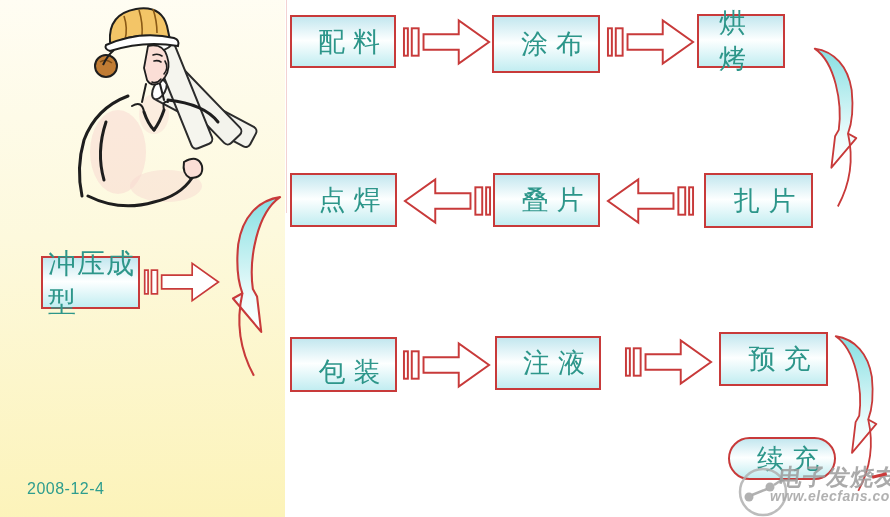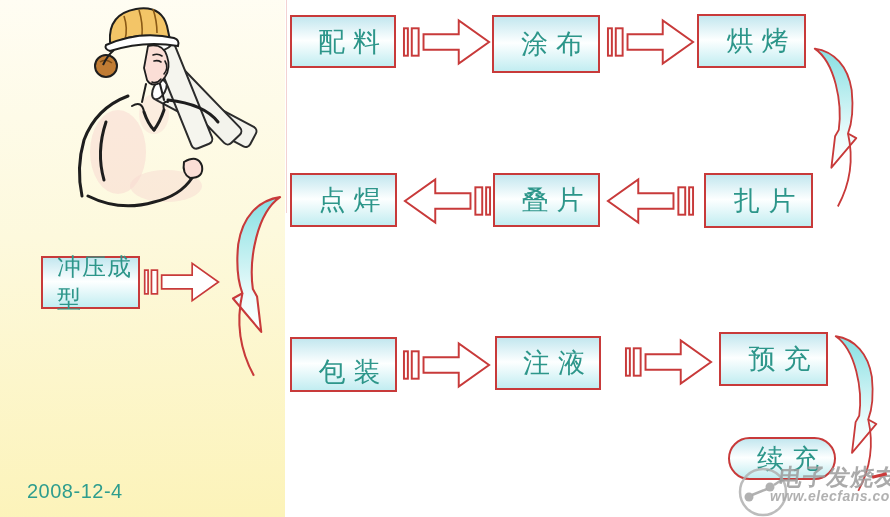--- a/index.html
+++ b/index.html
@@ -17,27 +17,27 @@
     background:#f3d2d2;
   }
   .box{
     position:absolute;box-sizing:border-box;
     border:2px solid #c83a3a;
     background:linear-gradient(180deg,#c3e7ef 0%,#fdffff 48%,#c2edf1 100%);
     display:flex;align-items:center;justify-content:center;
     color:#2d968a;font-family:"DejaVu Serif",serif;
     font-size:27px;letter-spacing:8px;padding-left:20px;
   }
-  .box-wide{font-size:24px;letter-spacing:1px;padding-left:14px;}
+  .box-wide{font-size:28px;letter-spacing:1px;padding-left:5px;}
   .arrow{position:absolute;}
   .flip{transform:scaleX(-1);}
   .person{position:absolute;left:48px;top:0;}
   .date{
     position:absolute;left:27px;top:480px;
-    color:#2e9d8e;font-size:20px;letter-spacing:0.5px;
+    color:#2e9d8e;font-size:16px;letter-spacing:0.5px;
   }
   .wm-logo{position:absolute;left:737px;top:466px;}
   .wm-brand{
     position:absolute;left:779px;top:462px;width:110px;
     color:rgba(155,155,155,0.85);font-weight:bold;font-size:23px;
     font-family:"DejaVu Serif",serif;transform:skewX(-7deg);
     letter-spacing:1px;white-space:nowrap;
   }
   .wm-url{
     position:absolute;left:770px;top:488px;width:120px;
@@ -143,21 +143,21 @@
   </div>
   <svg class="arrow" style="left:402px;top:17px;" width="90" height="50">
       <use href="#stripedArrow"></use>
     </svg>
   <div class="box" style="left:492px;top:15px;width:108px;height:58px;">
     <span>涂布</span>
   </div>
   <svg class="arrow" style="left:606px;top:17px;" width="90" height="50">
       <use href="#stripedArrow"></use>
     </svg>
-  <div class="box" style="left:697px;top:14px;width:109px;height:54px;">
+  <div class="box" style="left:697px;top:14px;width:88px;height:54px;">
     <span>烘烤</span>
   </div>
 
   <svg class="arrow" style="left:812px;top:44px;" width="48" height="168" viewBox="0 0 52 178">
       <use href="#curvedArrow"></use>
     </svg>
 
   <div class="box" style="left:290px;top:173px;width:107px;height:54px;font-family:Liberation Mono, monospace;">
     <span>点焊</span>
   </div>

